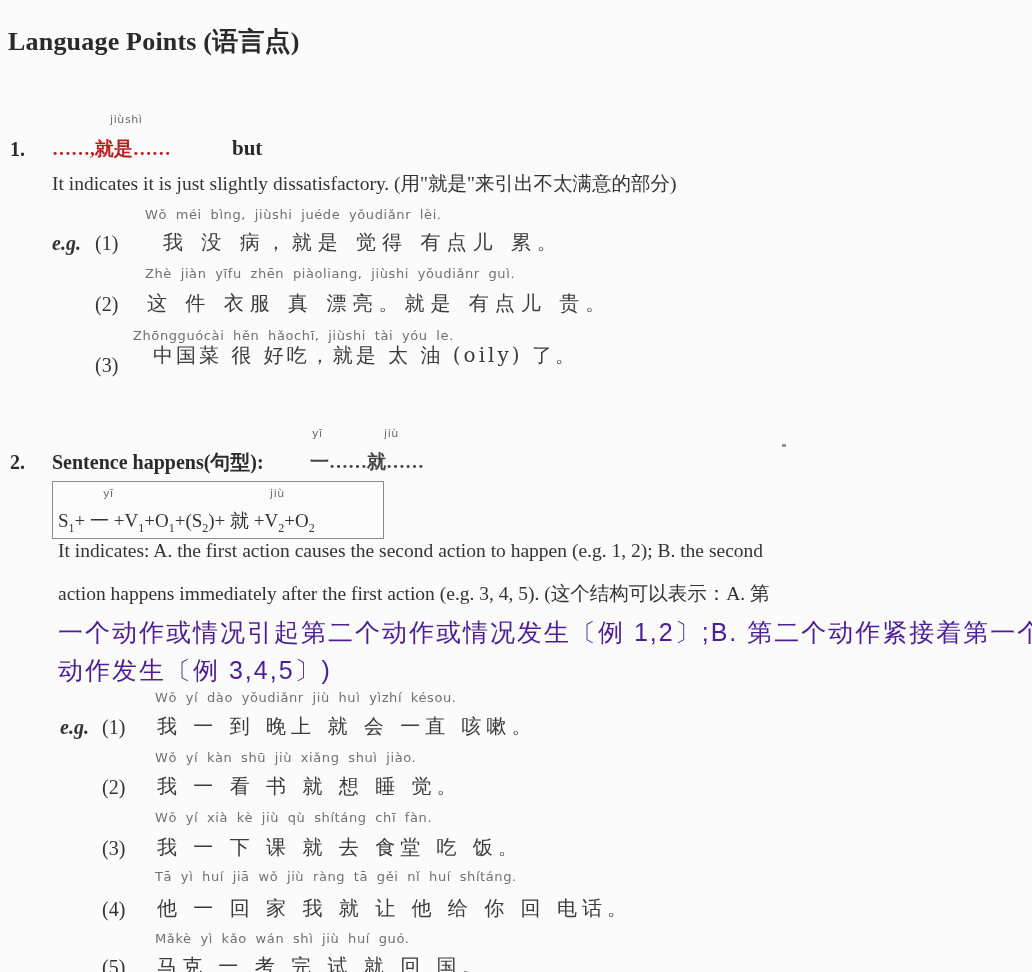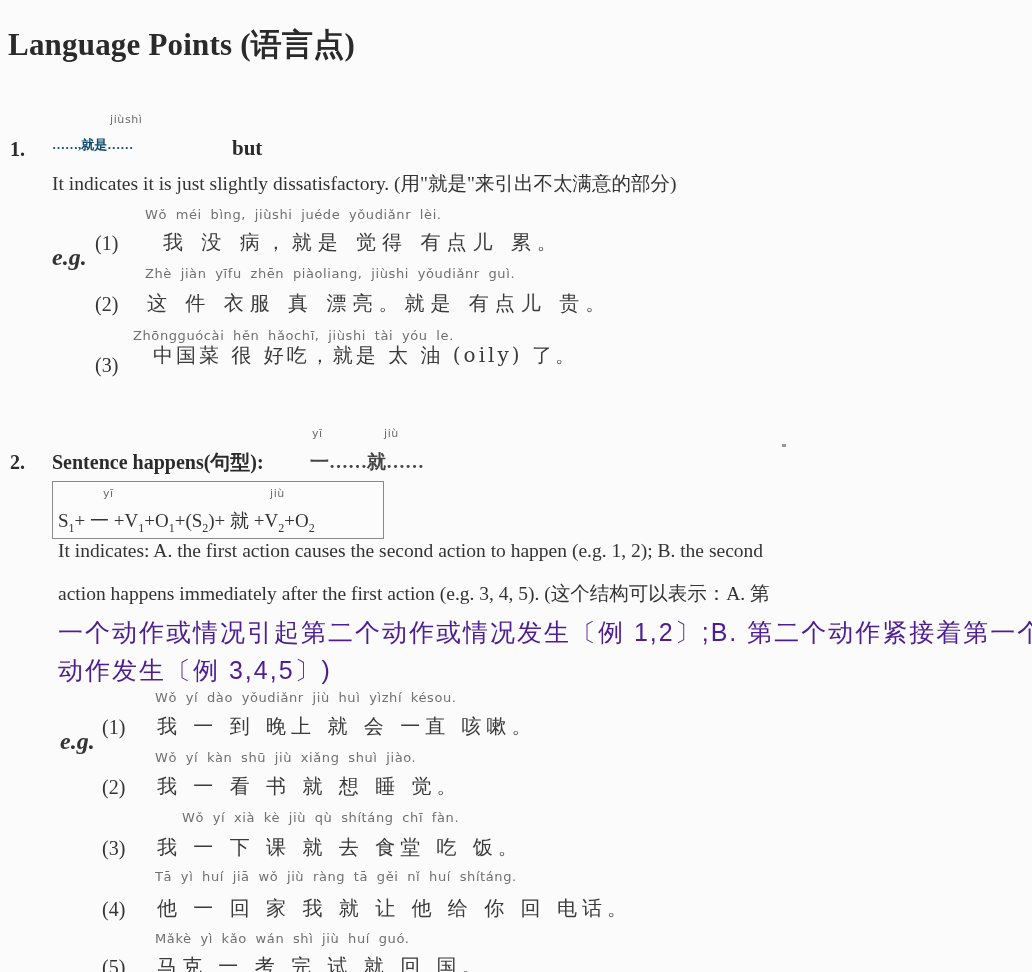--- a/index.html
+++ b/index.html
@@ -6,41 +6,41 @@
     body {
       width: 1032px; height: 972px; overflow: hidden;
       background: #fbfbfb;
       color: #2b2b2b;
       font-family: "Liberation Serif", "DejaVu Serif", serif;
       position: relative;
     }
     .abs { position: absolute; white-space: nowrap; }
     .title {
       left: 8px; top: 24px;
-      font-size: 31px; font-weight: bold; color: #2a2a2a;
+      font-size: 26px; font-weight: bold; color: #2a2a2a;
       letter-spacing: 0.2px;
     }
     .num { font-weight: bold; font-size: 20px; }
     .bold { font-weight: bold; }
     .py {
       font-family: "DejaVu Sans", "Liberation Sans", sans-serif;
       font-size: 13px; color: #707070; letter-spacing: 0.6px;
       word-spacing: 4px;
     }
     .py-small { font-size: 11px; color: #6a6a6a; }
     .en { font-size: 19.5px; color: #333; }
     .zh {
       font-family: "DejaVu Serif", "Liberation Serif", serif;
       font-size: 20px; color: #3a3a3a; letter-spacing: 6px;
     }
     .zh-body {
       font-family: Liberation Sans, sans-serif;
       font-size: 25px; color: #4c1d95; letter-spacing: 2px;
     }
-    .eg-label { font-size: 24px; color: #333; margin-top: 12px; }
+    .eg-label { font-size: 20px; color: #333; }
     .eg-label i { font-weight: bold; font-style: italic; }
     .idx { font-size: 20px; color: #333; }
     .formula-box {
       left: 52px; top: 481px; width: 330px; height: 56px;
       border: 1.5px solid #8a8a8a; background: #fcfcfc;
     }
     .formula {
       left: 58px; top: 508px; font-size: 19px; color: #333;
     }
     .formula sub { font-size: 12px; }
@@ -48,21 +48,21 @@
       left: 782px; top: 444px; width: 4px; height: 3px; background: #999;
     }
   </style>
 </head>
 <body>
 
 <div class="abs title">Language Points (语言点)</div>
 
 <div class="abs py py-small" style="left:110px; top:113px;">jiùshì</div>
 <div class="abs num" style="left:10px; top:138px;">1.</div>
-<div class="abs bold" style="left:52px; top:136px; font-size:13px; color:#0c4a6e;">……,就是……</div>
+<div class="abs bold" style="left:52px; top:136px; font-size:19px; color:#b91c1c;">……,就是……</div>
 <div class="abs bold" style="left:232px; top:136px; font-size:21px;">but</div>
 <div class="abs en" style="left:52px; top:170px;">It indicates it is just slightly dissatisfactory. (用"就是"来引出不太满意的部分)</div>
 
 <div class="abs py" style="left:145px; top:207px;">Wǒ méi bìng, jiùshi juéde yǒudiǎnr lèi.</div>
 <div class="abs eg-label" style="left:52px; top:232px;"><i>e.g.</i></div>
 <div class="abs idx" style="left:95px; top:232px;">(1)</div>
 <div class="abs zh" style="left:163px; top:229px;">我 没 病，就是 觉得 有点儿 累。</div>
 
 <div class="abs py" style="left:145px; top:266px;text-align:center;">Zhè jiàn yīfu zhēn piàoliang, jiùshi yǒudiǎnr guì.</div>
 <div class="abs idx" style="left:95px; top:293px;">(2)</div>
@@ -94,21 +94,21 @@
 
 <div class="abs py" style="left:155px; top:690px;">Wǒ yí dào yǒudiǎnr jiù huì yìzhí késou.</div>
 <div class="abs eg-label" style="left:60px; top:716px;"><i>e.g.</i></div>
 <div class="abs idx" style="left:102px; top:716px;">(1)</div>
 <div class="abs zh" style="left:157px; top:713px; letter-spacing:5px;">我 一 到  晚上  就 会 一直 咳嗽。</div>
 
 <div class="abs py" style="left:155px; top:750px;">Wǒ yí kàn shū jiù xiǎng shuì jiào.</div>
 <div class="abs idx" style="left:102px; top:776px;">(2)</div>
 <div class="abs zh" style="left:157px; top:773px; letter-spacing:5px;">我 一 看 书 就 想  睡 觉。</div>
 
-<div class="abs py" style="left:155px; top:810px;margin-left:27px;">Wǒ yí xià kè jiù qù shítáng chī fàn.</div>
+<div class="abs py" style="left:155px; top:810px;">Wǒ yí xià kè jiù qù shítáng chī fàn.</div>
 <div class="abs idx" style="left:102px; top:837px;">(3)</div>
 <div class="abs zh" style="left:157px; top:834px; letter-spacing:5px;">我 一 下 课 就 去 食堂  吃 饭。</div>
 
 <div class="abs py" style="left:155px; top:869px;">Tā yì huí jiā wǒ jiù ràng tā gěi nǐ huí shítáng.</div>
 <div class="abs idx" style="left:102px; top:898px;">(4)</div>
 <div class="abs zh" style="left:157px; top:895px; letter-spacing:5px;">他 一 回 家 我 就 让 他 给 你 回  电话。</div>
 
 <div class="abs py" style="left:155px; top:931px;">Mǎkè yì kǎo wán shì jiù huí guó.</div>
 <div class="abs idx" style="left:102px; top:956px;">(5)</div>
 <div class="abs zh" style="left:157px; top:953px; letter-spacing:5px;">马克 一 考  完  试 就 回  国。</div>

